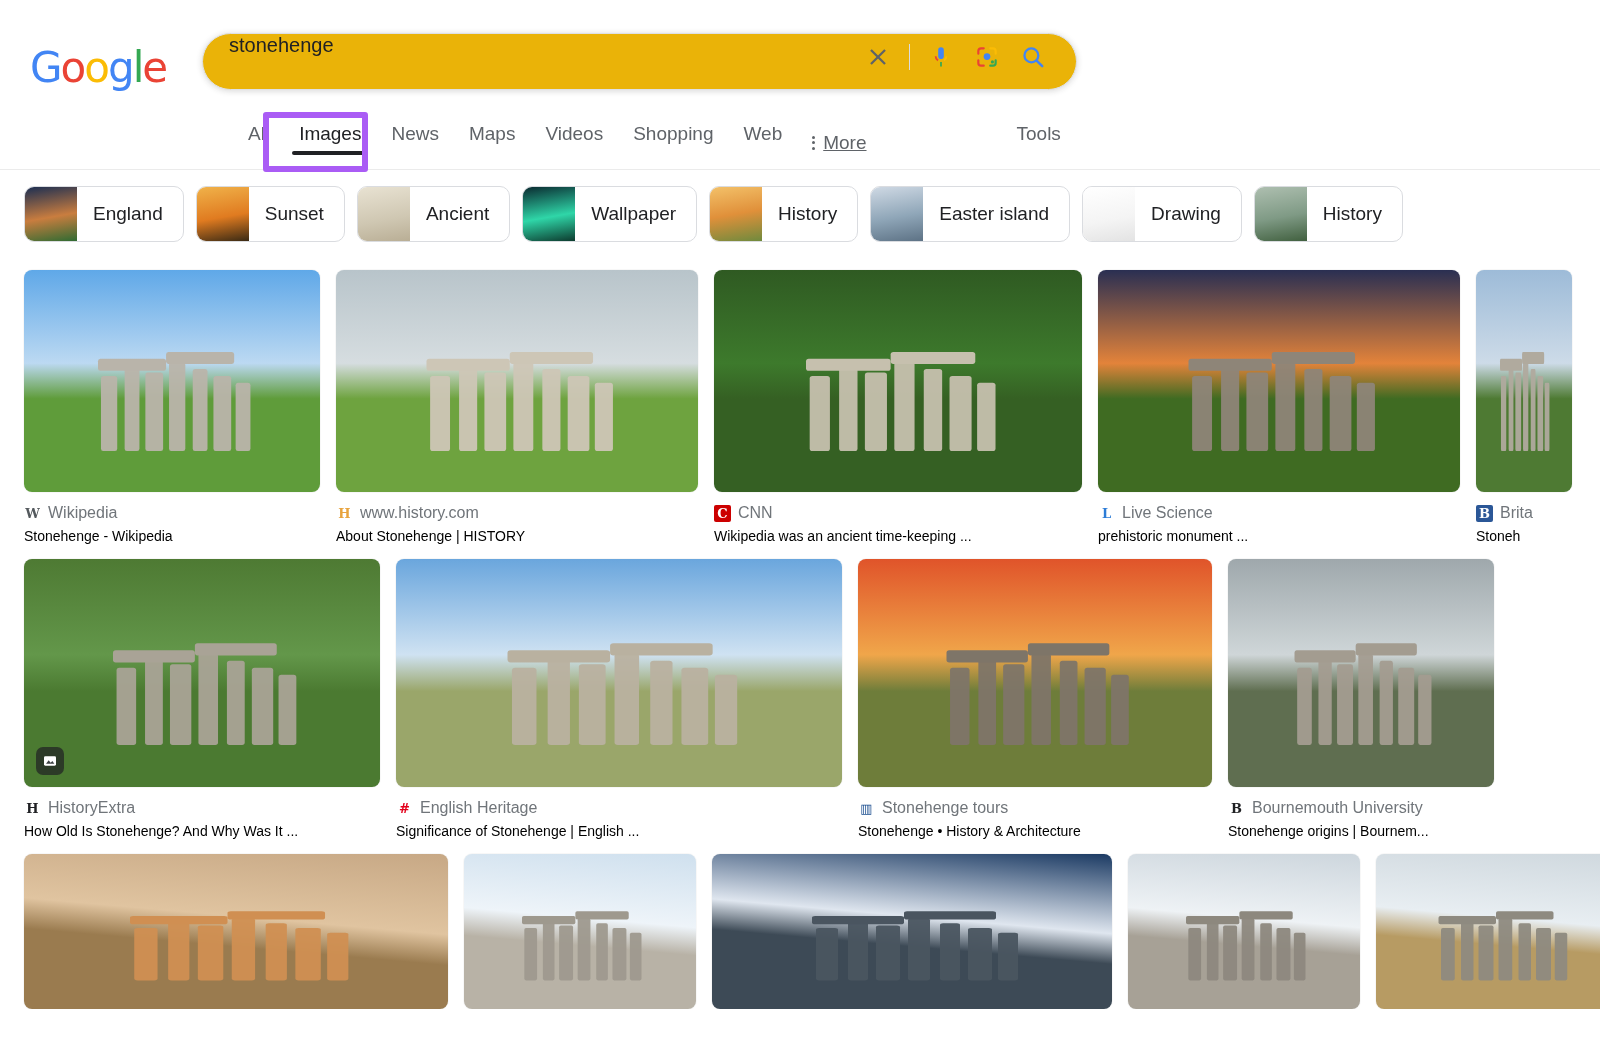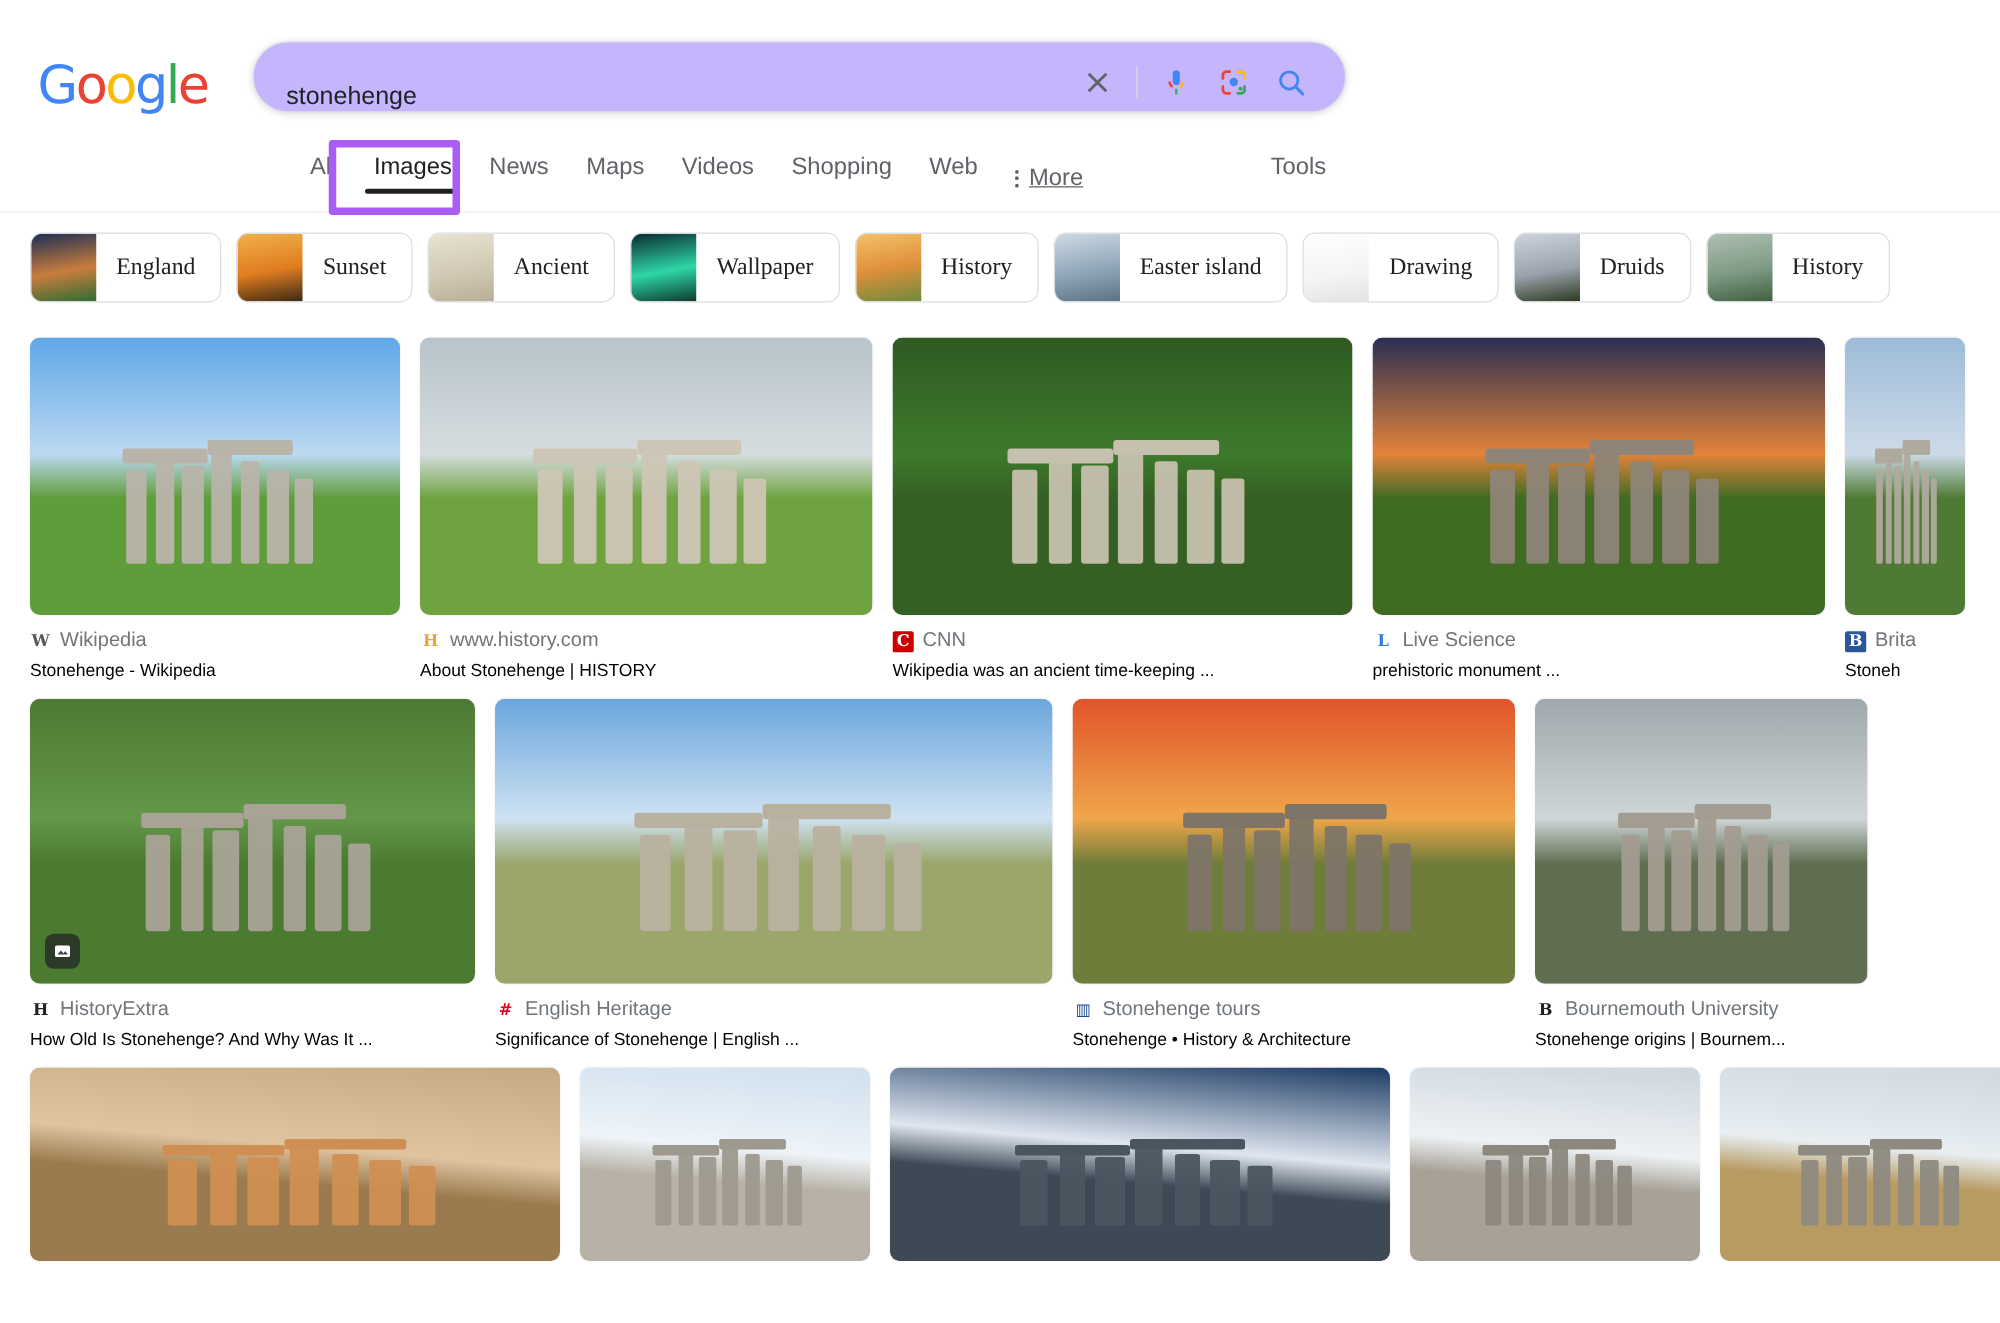--- a/index.html
+++ b/index.html
@@ -33,24 +33,24 @@
   .l-r { color: #EA4335; }
   .l-y { color: #FBBC05; }
   .l-g { color: #34A853; }
 
   .searchbar {
     position: absolute;
     left: 202px; top: 33px;
     width: 875px; height: 57px;
     border: 1px solid #dfe1e5;
     border-radius: 29px;
-    background: #c4b5fd;
+    background: #eab308;
     box-shadow: 0 1px 6px rgba(32,33,36,.18);
     display: flex;
-    align-items: flex-end;
+    align-items: flex-start;
     padding: 0 20px 0 26px;
   }
   .search-input {
     flex: 1;
     border: none;
     outline: none;
     font-size: 20px;
     color: #202124;
     font-family: "Liberation Sans", sans-serif;
     background: transparent;
@@ -148,21 +148,20 @@
     width: 52px; height: 100%;
     flex: 0 0 52px;
     background-size: cover;
     background-position: center;
   }
   .chip-label {
     padding: 0 20px 0 16px;
     font-size: 19px;
     color: #202124;
     white-space: nowrap;
-    font-family: Liberation Serif, serif;
   }
 
   
   .results {
     position: relative;
     padding: 10px 0 0 0;
     overflow: hidden;
   }
   .res-row {
     display: flex;
@@ -318,24 +317,20 @@
   </div>
   <div class="chip">
     <div class="chip-thumb" style="background:linear-gradient(170deg,#cfd9e4 0%,#8fa6b8 55%,#5d7285 100%)"></div>
     <div class="chip-label">Easter island</div>
   </div>
   <div class="chip">
     <div class="chip-thumb" style="background:linear-gradient(170deg,#ffffff 0%,#f4f4f4 60%,#e3e3e3 100%)"></div>
     <div class="chip-label">Drawing</div>
   </div>
   <div class="chip">
-    <div class="chip-thumb" style="background:linear-gradient(170deg,#cdd3dc 0%,#9aa3ad 55%,#2c3a1f 100%)"></div>
-    <div class="chip-label">Druids</div>
-  </div>
-  <div class="chip">
     <div class="chip-thumb" style="background:linear-gradient(170deg,#aebfb0 0%,#7f9a85 55%,#41603f 100%)"></div>
     <div class="chip-label">History</div>
   </div>
 </div>
 
 <div class="results" id="results-root">
     <div class="res-row">
       <div class="card" style="width: 296px;">
         <div class="card-imgwrap" style="height: 222px;">
           <div class="card-img" style="background: linear-gradient(rgb(95, 168, 232) 0%, rgb(188, 217, 242) 42%, rgb(95, 156, 58) 58%, rgb(95, 156, 58) 100%);"><svg width="100%" height="100%" viewBox="0 0 200 130" preserveAspectRatio="none">

